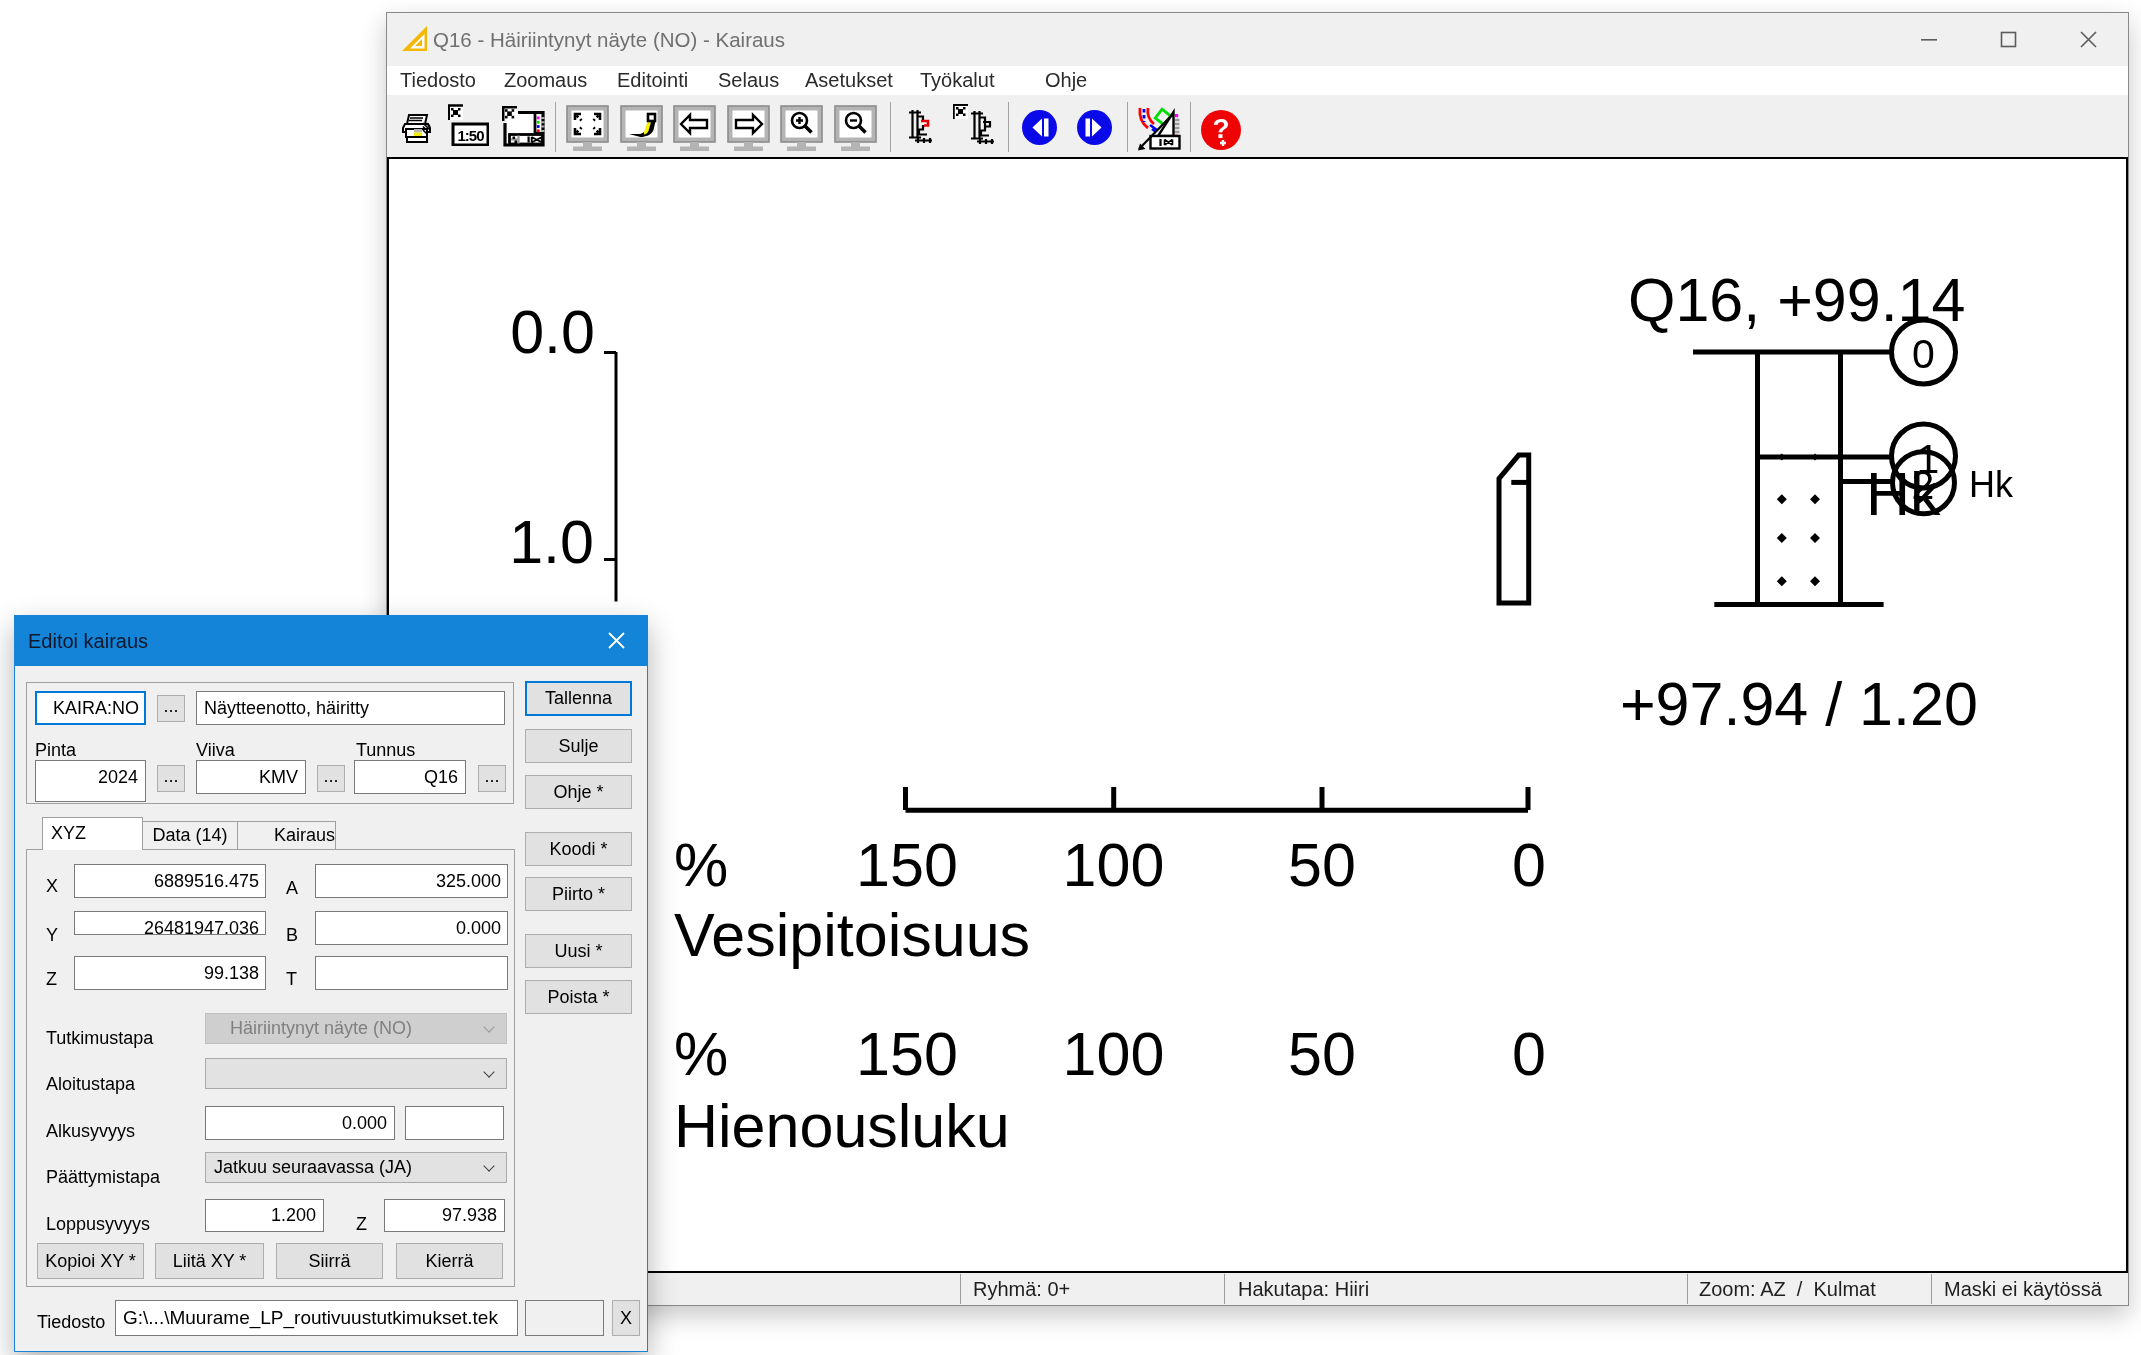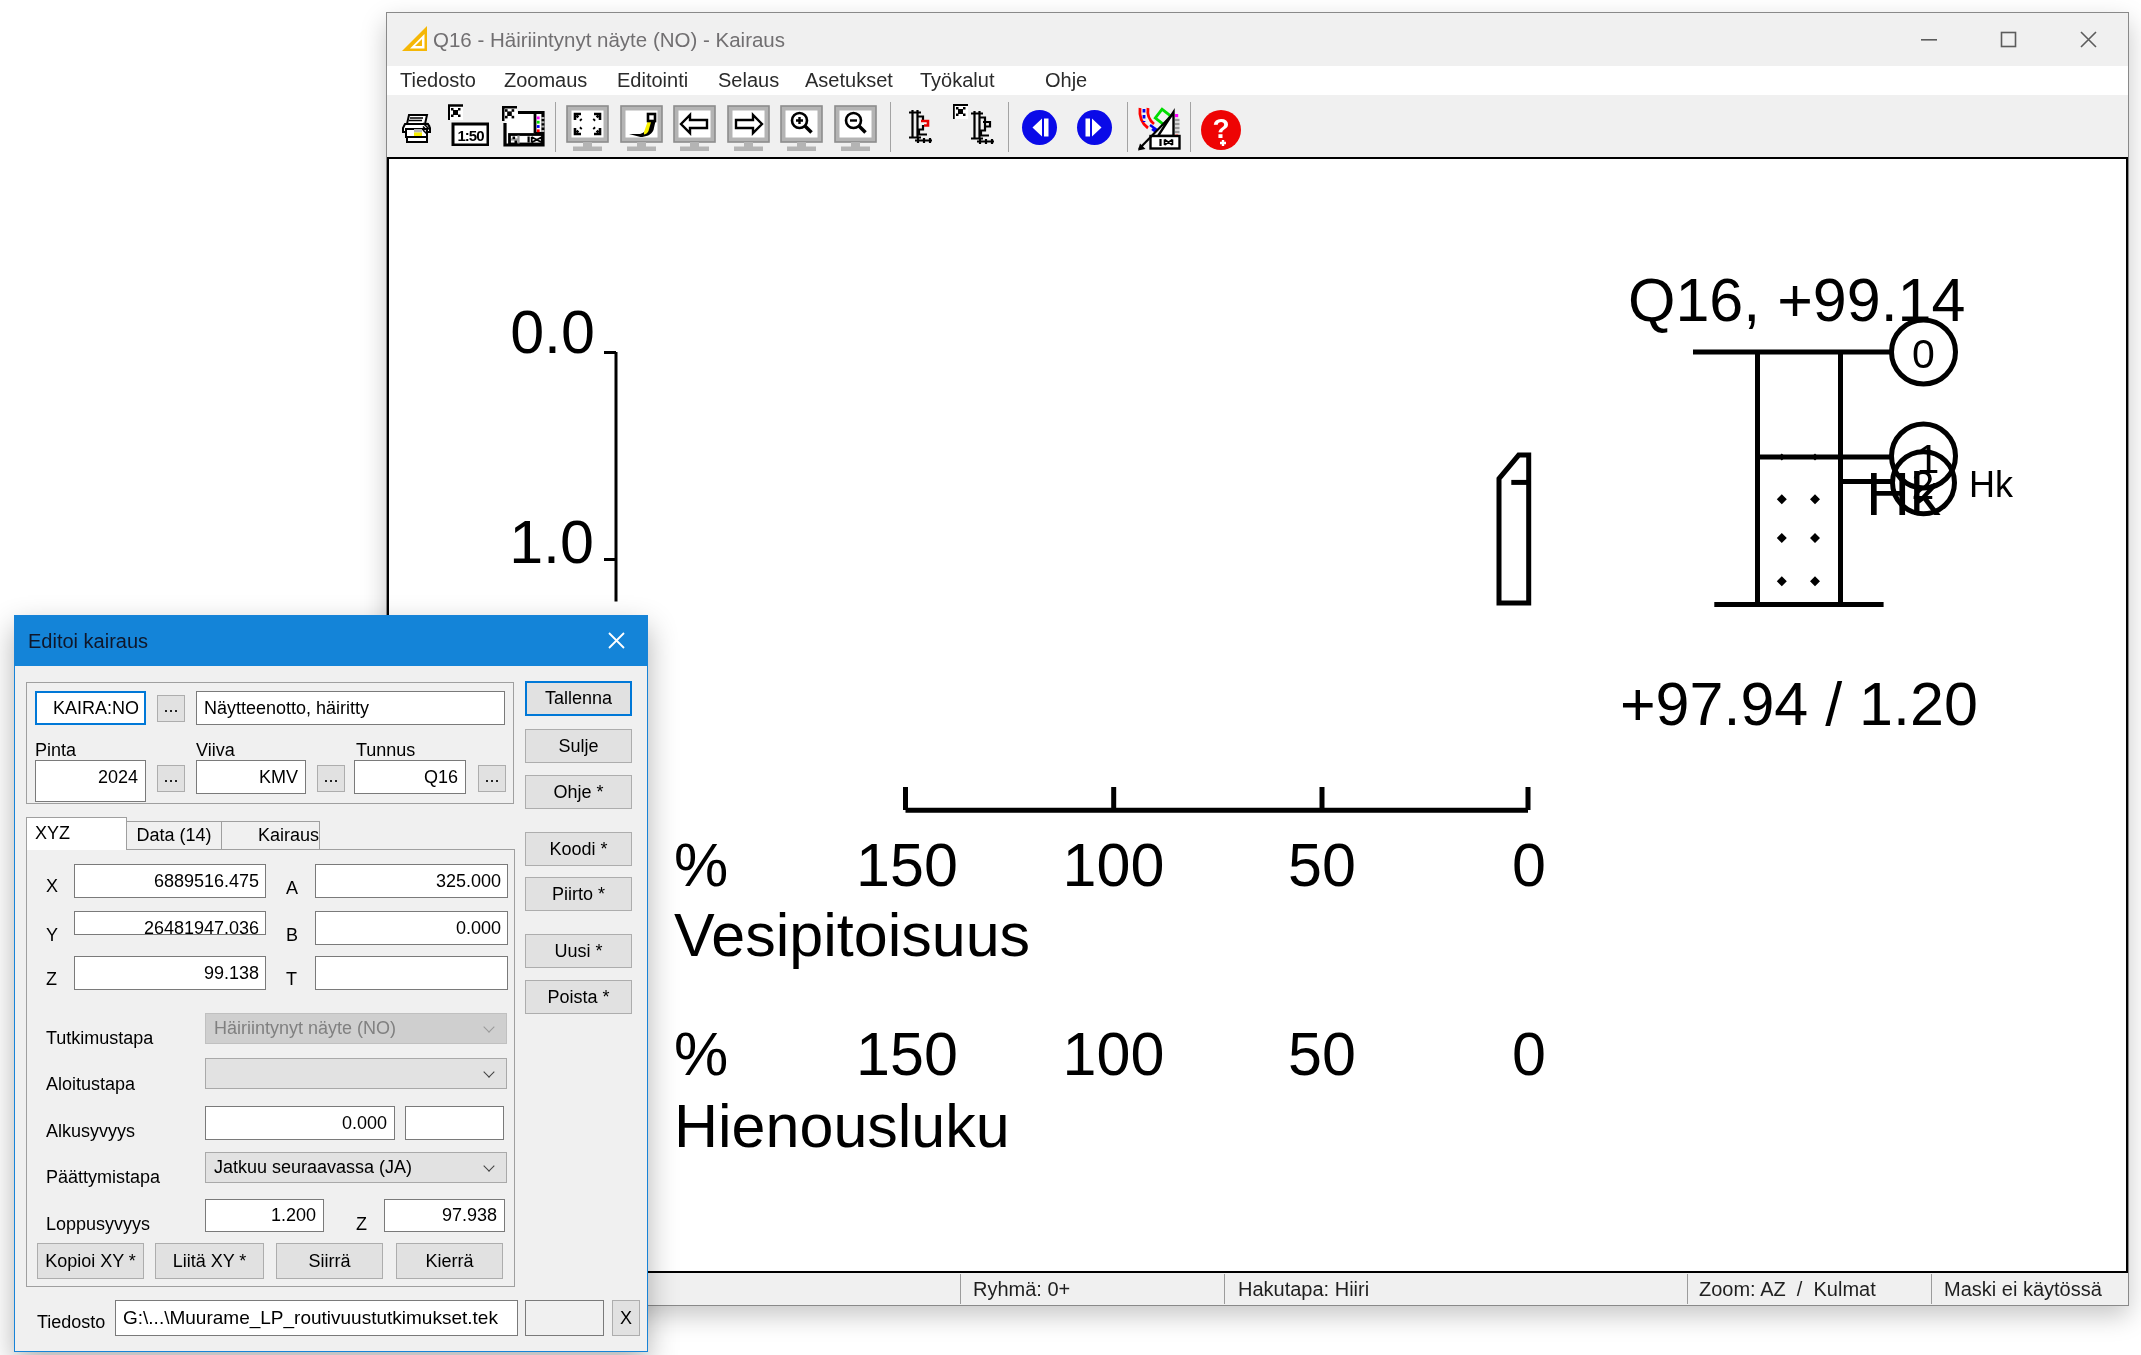--- a/index.html
+++ b/index.html
@@ -27,21 +27,21 @@
   #dlg-title { position:absolute; left:0; top:0; width:632px; height:50px; background:#1484d8; }
   #dlg-title span.t { position:absolute; left:13px; top:0; line-height:50px; font-size:20px; color:#0f172a; }
   #dlg-close { position:absolute; left:586px; top:0; width:40px; height:50px; }
   .dl { position:absolute; font-size:18px; color:#000; line-height:22px; white-space:nowrap; }
   .fld { position:absolute; background:#fff; border:1px solid #7a7a7a; font-size:18px;
     color:#000; white-space:nowrap; overflow:hidden; }
   .fld.ra { text-align:right; }
   .btn { position:absolute; background:#e1e1e1; border:1px solid #adadad; font-size:18px;
     color:#000; text-align:center; }
   .grp { position:absolute; border:1px solid #9f9f9f; }
-  .tab { position:absolute; border:1px solid #9f9f9f; font-size:18px; }
+  .tab { position:absolute; border:1px solid #9f9f9f; font-size:18px;margin-left:16px; }
   .combo { position:absolute; font-size:18px; white-space:nowrap; }
   .chev { position:absolute; right:13px; top:9px; width:8px; height:8px;
     border-right:1.7px solid #404040; border-bottom:1.7px solid #404040; transform:rotate(45deg); }
 </style></head>
 <body>
 
 <div id="win">
   <div id="titlebar">
     <svg class="abs" style="left:12px;top:11px" width="29" height="29" viewBox="0 0 29 29">
       <polygon points="3,27 28,27 28,2" fill="#f5b706"></polygon>
@@ -328,21 +328,21 @@
   <span class="dl" style="left:31px;top:308px">Y</span>
   <div class="fld ra" style="left:59px;top:295px;width:192px;height:24px;line-height:32px;padding-right:6px">26481947.036</div>
   <span class="dl" style="left:271px;top:308px">B</span>
   <div class="fld ra" style="left:300px;top:295px;width:193px;height:34px;line-height:32px;padding-right:6px">0.000</div>
   <span class="dl" style="left:31px;top:352px">Z</span>
   <div class="fld ra" style="left:59px;top:340px;width:192px;height:34px;line-height:32px;padding-right:6px">99.138</div>
   <span class="dl" style="left:271px;top:352px">T</span>
   <div class="fld ra" style="left:300px;top:340px;width:193px;height:34px;line-height:32px;padding-right:6px"></div>
 
   <span class="dl" style="left:31px;top:411px">Tutkimustapa</span>
-  <div class="combo" style="left:190px;top:397px;width:302px;height:31px;background:#cfcfcf;border:1px solid #c0c0c0;color:#808080;line-height:29px;padding-left:8px">Häiriintynyt näyte (NO)
+  <div class="combo" style="left:190px;top:397px;width:302px;height:31px;background:#cfcfcf;border:1px solid #c0c0c0;color:#808080;line-height:29px;padding-left:24px">Häiriintynyt näyte (NO)
     <div class="chev" style="border-color:#9a9a9a"></div></div>
   <span class="dl" style="left:31px;top:457px">Aloitustapa</span>
   <div class="combo" style="left:190px;top:442px;width:302px;height:31px;background:#e2e2e2;border:1px solid #a9a9a9;line-height:29px;padding-left:8px">
     <div class="chev"></div>
     </div>
   <span class="dl" style="left:31px;top:504px">Alkusyvyys</span>
   <div class="fld ra" style="left:190px;top:490px;width:190px;height:34px;line-height:32px;padding-right:7px">0.000</div>
   <div class="fld" style="left:390px;top:490px;width:99px;height:34px"></div>
   <span class="dl" style="left:31px;top:550px">Päättymistapa</span>
   <div class="combo" style="left:190px;top:536px;width:302px;height:31px;background:#e2e2e2;border:1px solid #a9a9a9;line-height:29px;padding-left:8px">Jatkuu seuraavassa (JA)

